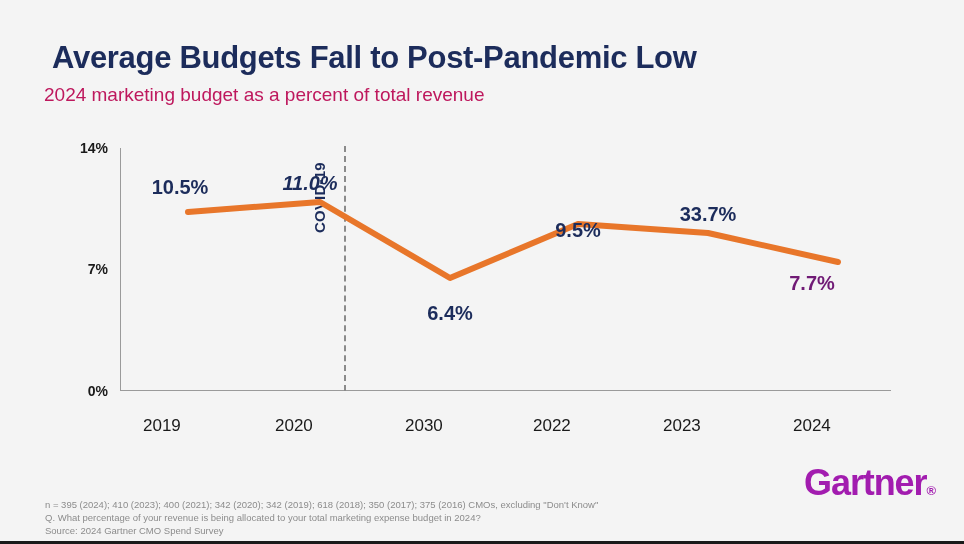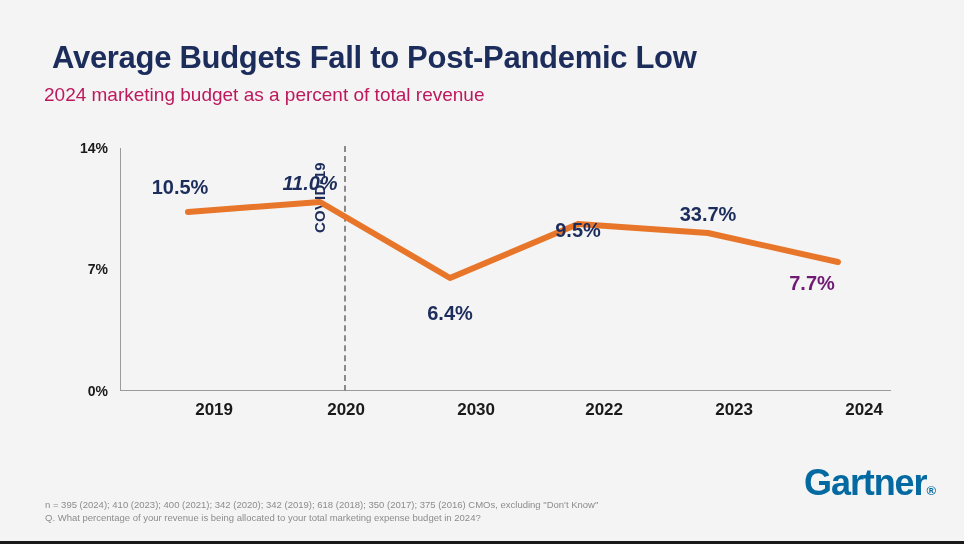--- a/index.html
+++ b/index.html
@@ -79,24 +79,24 @@
     white-space: nowrap;
   }
   .ytick-wrap {
     position: absolute;
     left: 48px;
     width: 60px;
   }
 
   .xtick {
     position: absolute;
-    top: 400px;
-    text-align: right;
+    top: 416px;
+    text-align: left;
     font-size: 17px;
-    font-weight: 700;
+    font-weight: 400;
     color: #1a1a1a;
     width: 90px;
     white-space: nowrap;
   }
 
   
   .covid-line {
     position: absolute;
     left: 344px;
     top: 146px;
@@ -142,21 +142,21 @@
   }
   .footnotes div { white-space: nowrap; }
 
   
   .logo {
     position: absolute;
     right: 28px;
     top: 462px;
     font-size: 36px;
     font-weight: 700;
-    color: #0369a1;
+    color: #a21caf;
     letter-spacing: -1.1px;
     white-space: nowrap;
     text-align: center;
   }
   .logo .reg {
     font-size: 13px;
     vertical-align: baseline;
     letter-spacing: 0;
   }
 </style>
@@ -202,17 +202,18 @@
     <div class="xtick" style="left:405px;">2030</div>
     <div class="xtick" style="left:533px;">2022</div>
     <div class="xtick" style="left:663px;">2023</div>
     <div class="xtick" style="left:793px;">2024</div>
 
   </div>
 
   <div class="footnotes">
     <div>n = 395 (2024); 410 (2023); 400 (2021); 342 (2020); 342 (2019); 618 (2018); 350 (2017); 375 (2016) CMOs, excluding "Don't Know"</div>
     <div>Q. What percentage of your revenue is being allocated to your total marketing expense budget in 2024?</div>
+    <div>Source: 2024 Gartner CMO Spend Survey</div>
   </div>
 
   <div class="logo"><span>Gartner</span><span class="reg">®</span></div>
 
 </div>
 
 </body></html>

